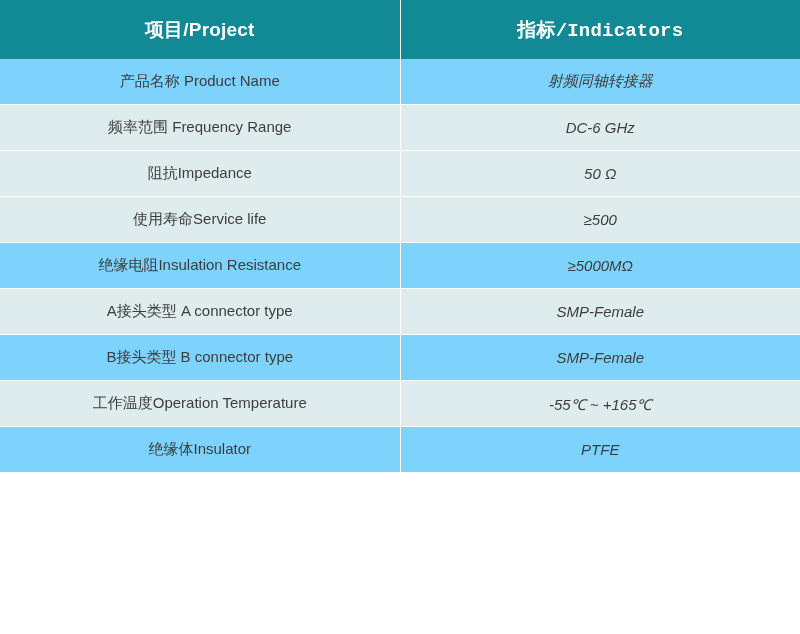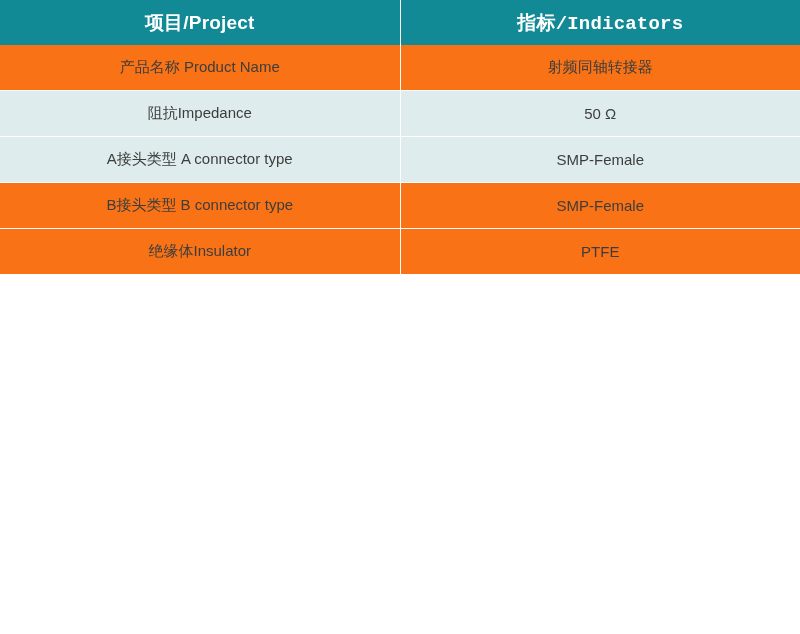--- a/index.html
+++ b/index.html
@@ -20,21 +20,21 @@
     table-layout: fixed;
   }
   .spec-table col.col-project { width: 400px; }
   .spec-table col.col-indicator { width: 400px; }
 
   .spec-table thead th {
     background: #118a96;
     color: #ffffff;
     font-size: 19px;
     font-weight: bold;
-    height: 45px;
+    height: 59px;
     text-align: center;
     vertical-align: middle;
     padding: 0 20px;
     border-right: 1px solid #ffffff;
     letter-spacing: 0.2px;
   }
   .spec-table thead th:last-child {
     border-right: none;
     font-family: Liberation Mono, monospace;
   }
@@ -45,24 +45,25 @@
     vertical-align: middle;
     font-size: 15px;
     color: #3d3d3d;
     padding: 0 10px;
     border-right: 1px solid #ffffff;
     border-bottom: 1px solid #ffffff;
     white-space: nowrap;
   }
   .spec-table tbody td:last-child {
     border-right: none;
+    font-style: italic;
   }
 
   tbody tr.row-even td {
-    background: #f97316;
+    background: #7dd3fc;
   }
   tbody tr.row-odd td {
     background: #dfeced;
   }
 </style>
 </head>
 <body>
 
 <table class="spec-table">
   <colgroup>
@@ -74,29 +75,45 @@
       <th>项目/Project</th>
       <th>指标/Indicators</th>
     </tr>
   </thead>
   <tbody>
     <tr class="row-even">
       <td>产品名称 Product Name</td>
       <td>射频同轴转接器</td>
     </tr>
     <tr class="row-odd">
+      <td>频率范围 Frequency Range</td>
+      <td>DC-6 GHz</td>
+    </tr>
+    <tr class="row-odd">
       <td>阻抗Impedance</td>
       <td>50 Ω</td>
+    </tr>
+    <tr class="row-odd">
+      <td>使用寿命Service life</td>
+      <td>≥500</td>
+    </tr>
+    <tr class="row-even">
+      <td>绝缘电阻Insulation Resistance</td>
+      <td>≥5000MΩ</td>
     </tr>
     <tr class="row-odd">
       <td>A接头类型 A connector type</td>
       <td>SMP-Female</td>
     </tr>
     <tr class="row-even">
       <td>B接头类型 B connector type</td>
       <td>SMP-Female</td>
     </tr>
+    <tr class="row-odd">
+      <td>工作温度Operation Temperature</td>
+      <td>-55℃ ~ +165℃</td>
+    </tr>
     <tr class="row-even">
       <td>绝缘体Insulator</td>
       <td>PTFE</td>
     </tr>
   </tbody>
 </table>
 
 </body></html>

